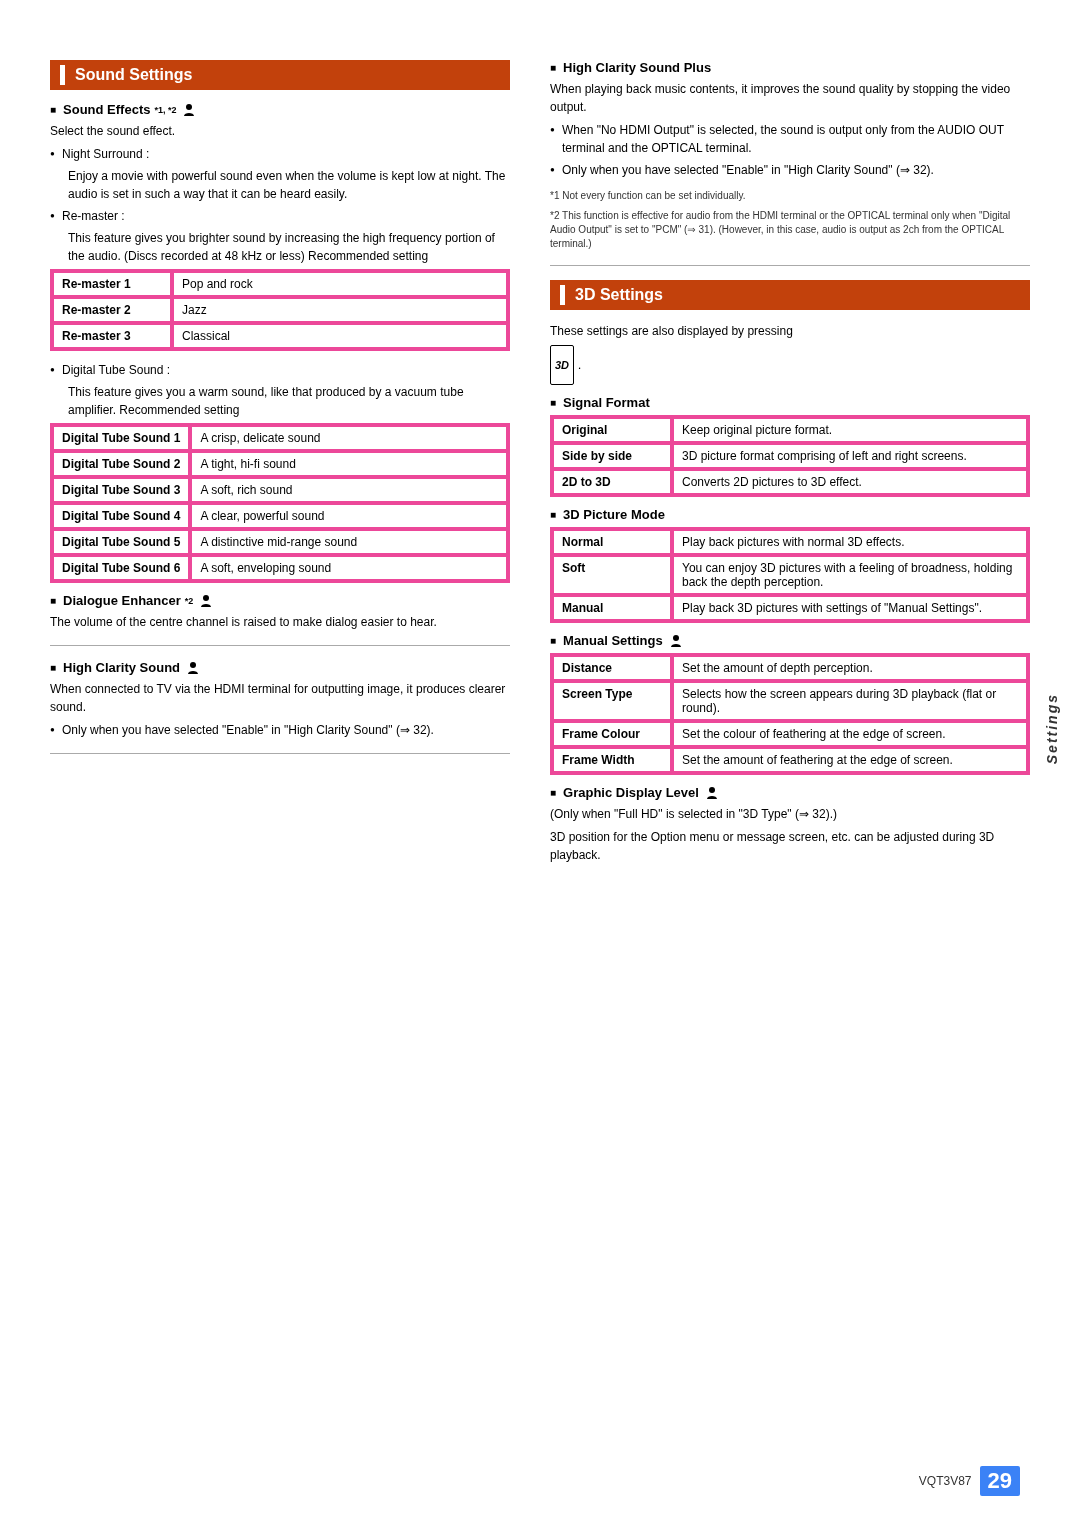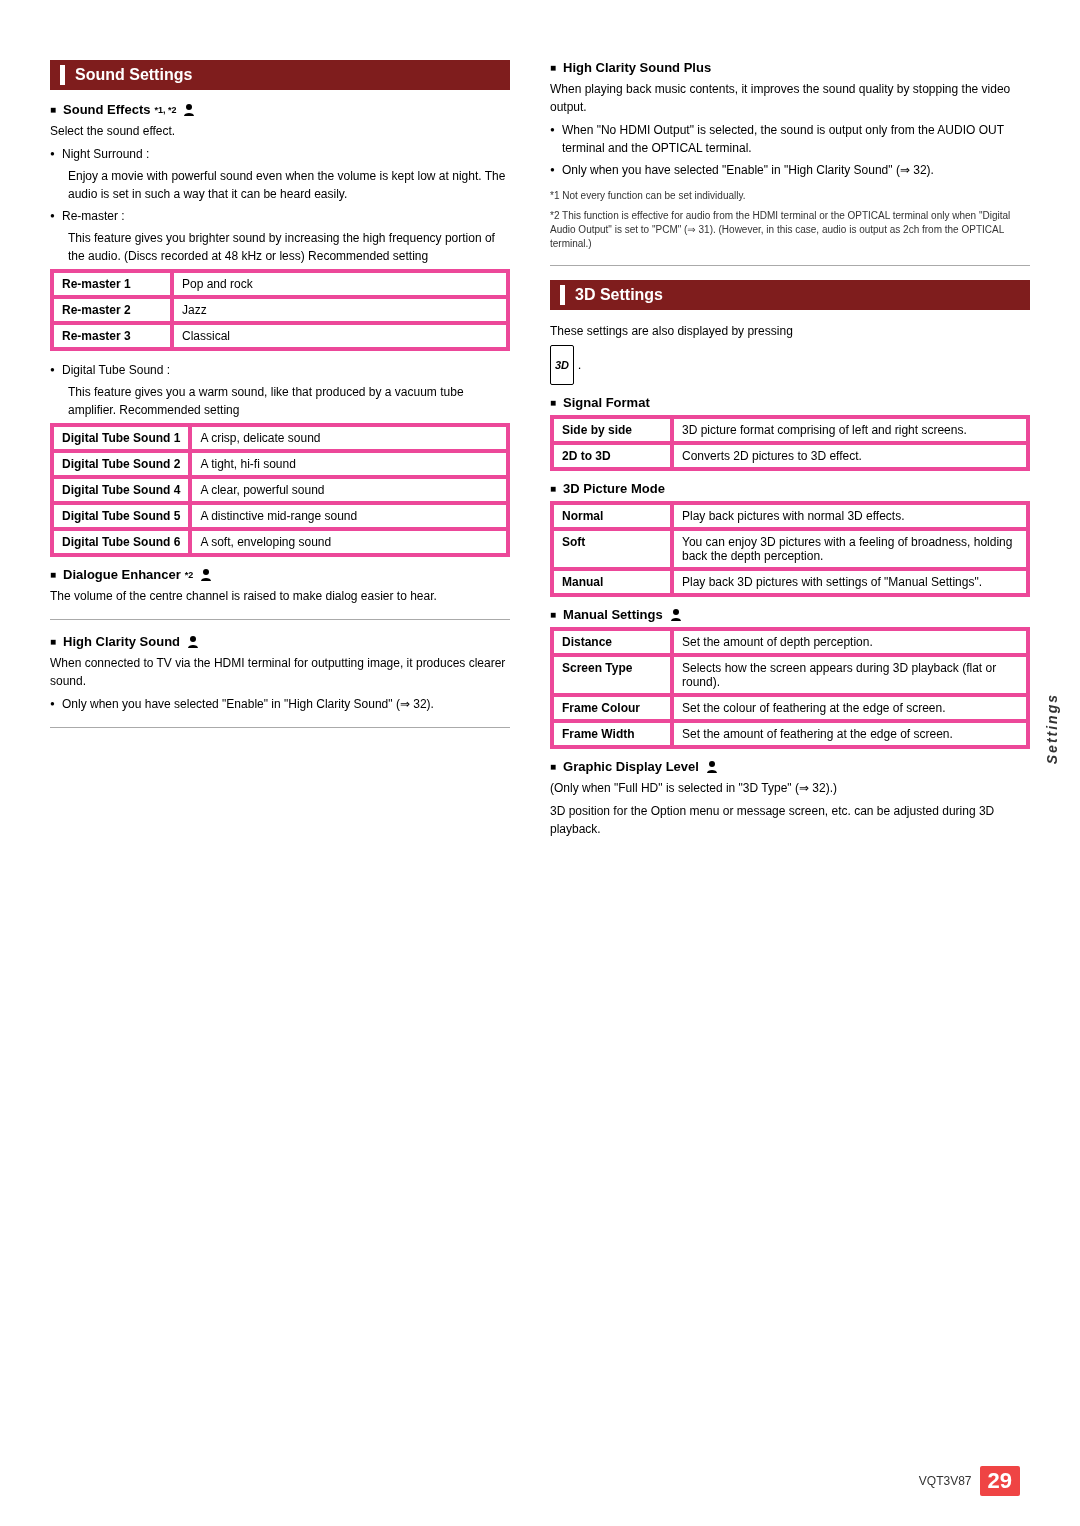--- a/index.html
+++ b/index.html
@@ -26,21 +26,21 @@
       flex-shrink: 0;
     }
     .right-column {
       flex: 1;
       padding-left: 10px;
       position: relative;
     }
 
     
     .section-title {
-      background: #7f1d1d;
+      background: #c2410c;
       color: #fff;
       font-size: 16px;
       font-weight: bold;
       padding: 5px 10px;
       margin-bottom: 12px;
       display: flex;
       align-items: center;
       gap: 6px;
     }
     .section-title .bar {
@@ -161,21 +161,21 @@
       color: #333;
       display: flex;
       align-items: center;
       gap: 8px;
       margin-left: 31px;
     }
     .page-number {
       font-size: 22px;
       font-weight: bold;
       color: #fff;
-      background: #ef4444;
+      background: #3b82f6;
       padding: 2px 8px;
       border-radius: 2px;
     }
 
     sup {
       font-size: 9px;
     }
   </style>
 </head>
 <body>
@@ -235,20 +235,24 @@
 
       <table>
         <tbody id="digital-tube-tbody">
             <tr>
               <td>Digital Tube Sound 1</td>
               <td>A crisp, delicate sound</td>
             </tr>
             <tr>
               <td>Digital Tube Sound 2</td>
               <td>A tight, hi-fi sound</td>
+            </tr>
+            <tr>
+              <td>Digital Tube Sound 3</td>
+              <td>A soft, rich sound</td>
             </tr>
             <tr>
               <td>Digital Tube Sound 4</td>
               <td>A clear, powerful sound</td>
             </tr>
             <tr>
               <td>Digital Tube Sound 5</td>
               <td>A distinctive mid-range sound</td>
             </tr>
             <tr>
@@ -317,20 +321,24 @@
       <span>.</span>
     </div>
 
     <div>
       <div class="subsection-title">
         <span>Signal Format</span>
       </div>
       <table class="signal-table">
         <tbody id="signal-format-tbody">
             <tr>
+              <td>Original</td>
+              <td>Keep original picture format.</td>
+            </tr>
+            <tr>
               <td>Side by side</td>
               <td>3D picture format comprising of left and right screens.</td>
             </tr>
             <tr>
               <td>2D to 3D</td>
               <td>Converts 2D pictures to 3D effect.</td>
             </tr>
           </tbody>
       </table>
     </div>

